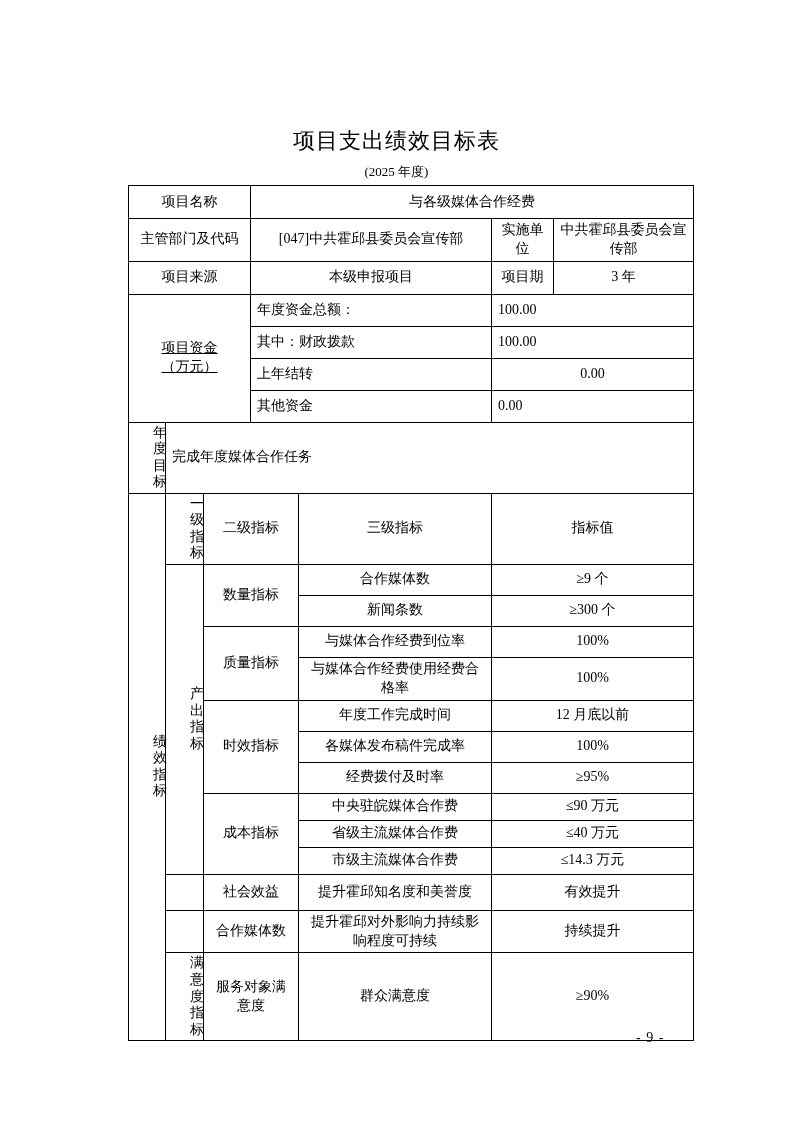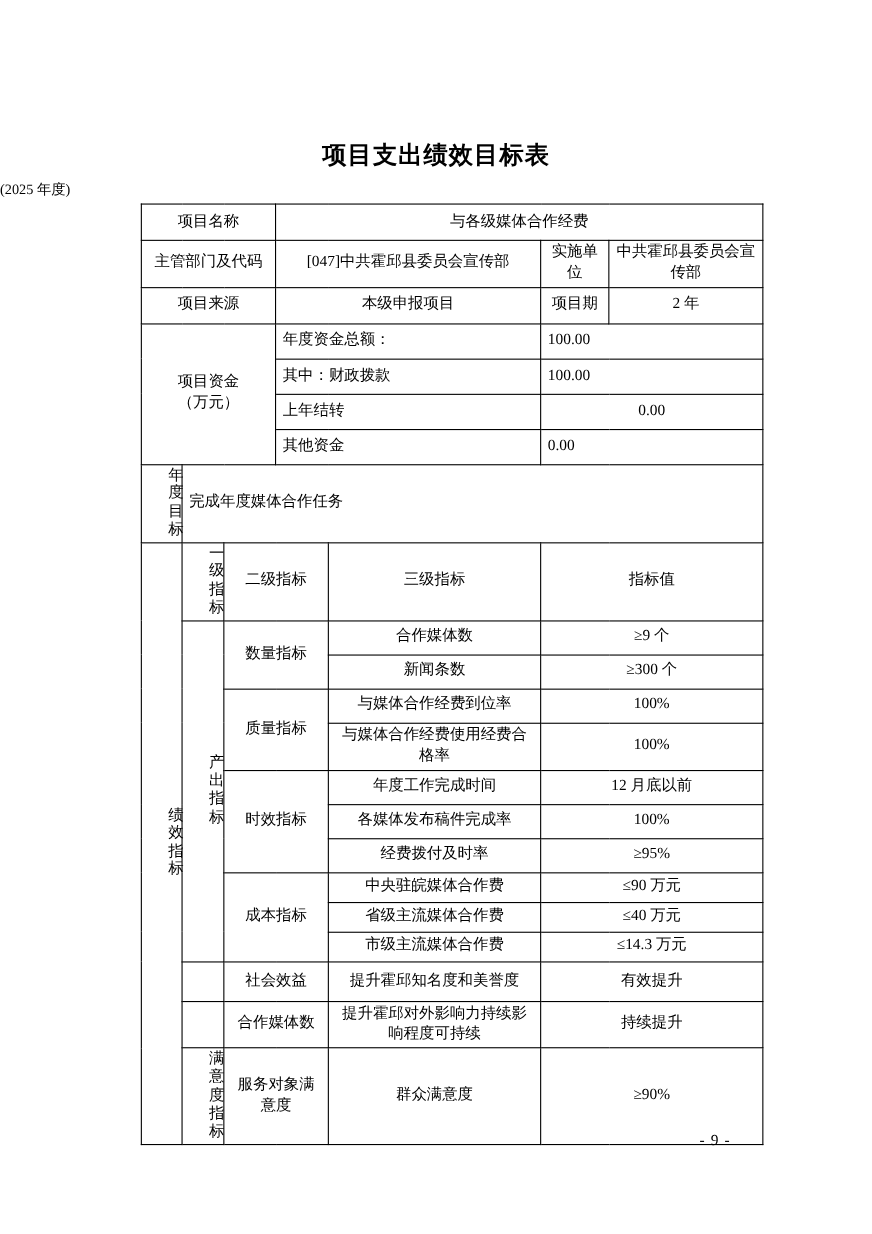--- a/index.html
+++ b/index.html
@@ -7,44 +7,44 @@
   body { font-family:"Liberation Serif","DejaVu Serif",serif; color:#000; }
   .page {
     position:relative;
     width:793px; height:1122px;
     margin:0 auto;
     background:#ffffff;
     overflow:hidden;
   }
   .doc-title {
     position:absolute; top:126px; left:0; width:100%;
-    text-align:center; font-size:22px; font-weight:700; letter-spacing:1px;
+    text-align:center; font-size:22px; font-weight:400; letter-spacing:1px;
   }
   .doc-subtitle {
     position:absolute; top:163px; left:0; width:100%;
-    font-size:13px;
+    text-align:center; font-size:13px;
   }
   table.main {
     position:absolute; top:185px; left:128px;
     width:566px; border-collapse:collapse; table-layout:fixed;
   }
   td {
     border:1px solid #000;
     font-size:14px;
     text-align:center;
     vertical-align:middle;
     word-break:break-all;
     padding:2px 6px;
     line-height:1.35;
   }
   .vert { padding:2px 24px; line-height:1.18; }
   .left { text-align:left; }
   .goal-text { text-align:left; padding-left:6px;font-family:Liberation Serif, serif; }
   .right { text-align:left; padding-right:24px; }
-  .fund-label { white-space:pre-line; }
+  .fund-label { white-space:pre-line;text-decoration:underline; }
   .page-number {
     position:absolute; top:1030px; left:636px;
     font-size:14px; letter-spacing:1px;
   }
 </style>
 </head>
 <body>
 
 <div class="page">
 
@@ -72,21 +72,21 @@
         <td colspan="3">主管部门及代码</td>
         <td colspan="2">[047]中共霍邱县委员会宣传部</td>
         <td>实施单位</td>
         <td>中共霍邱县委员会宣传部</td>
       </tr>
 
       <tr style="height:33px">
         <td colspan="3">项目来源</td>
         <td colspan="2">本级申报项目</td>
         <td>项目期</td>
-        <td>2 年</td>
+        <td>3 年</td>
       </tr>
 
       <tr style="height:32px">
         <td colspan="3" rowspan="4" class="fund-label">项目资金
 （万元）</td>
         <td colspan="2" class="left">年度资金总额：</td>
         <td colspan="2" class="right">100.00</td>
       </tr>
       <tr style="height:32px">
         <td colspan="2" class="left">其中：财政拨款</td>

